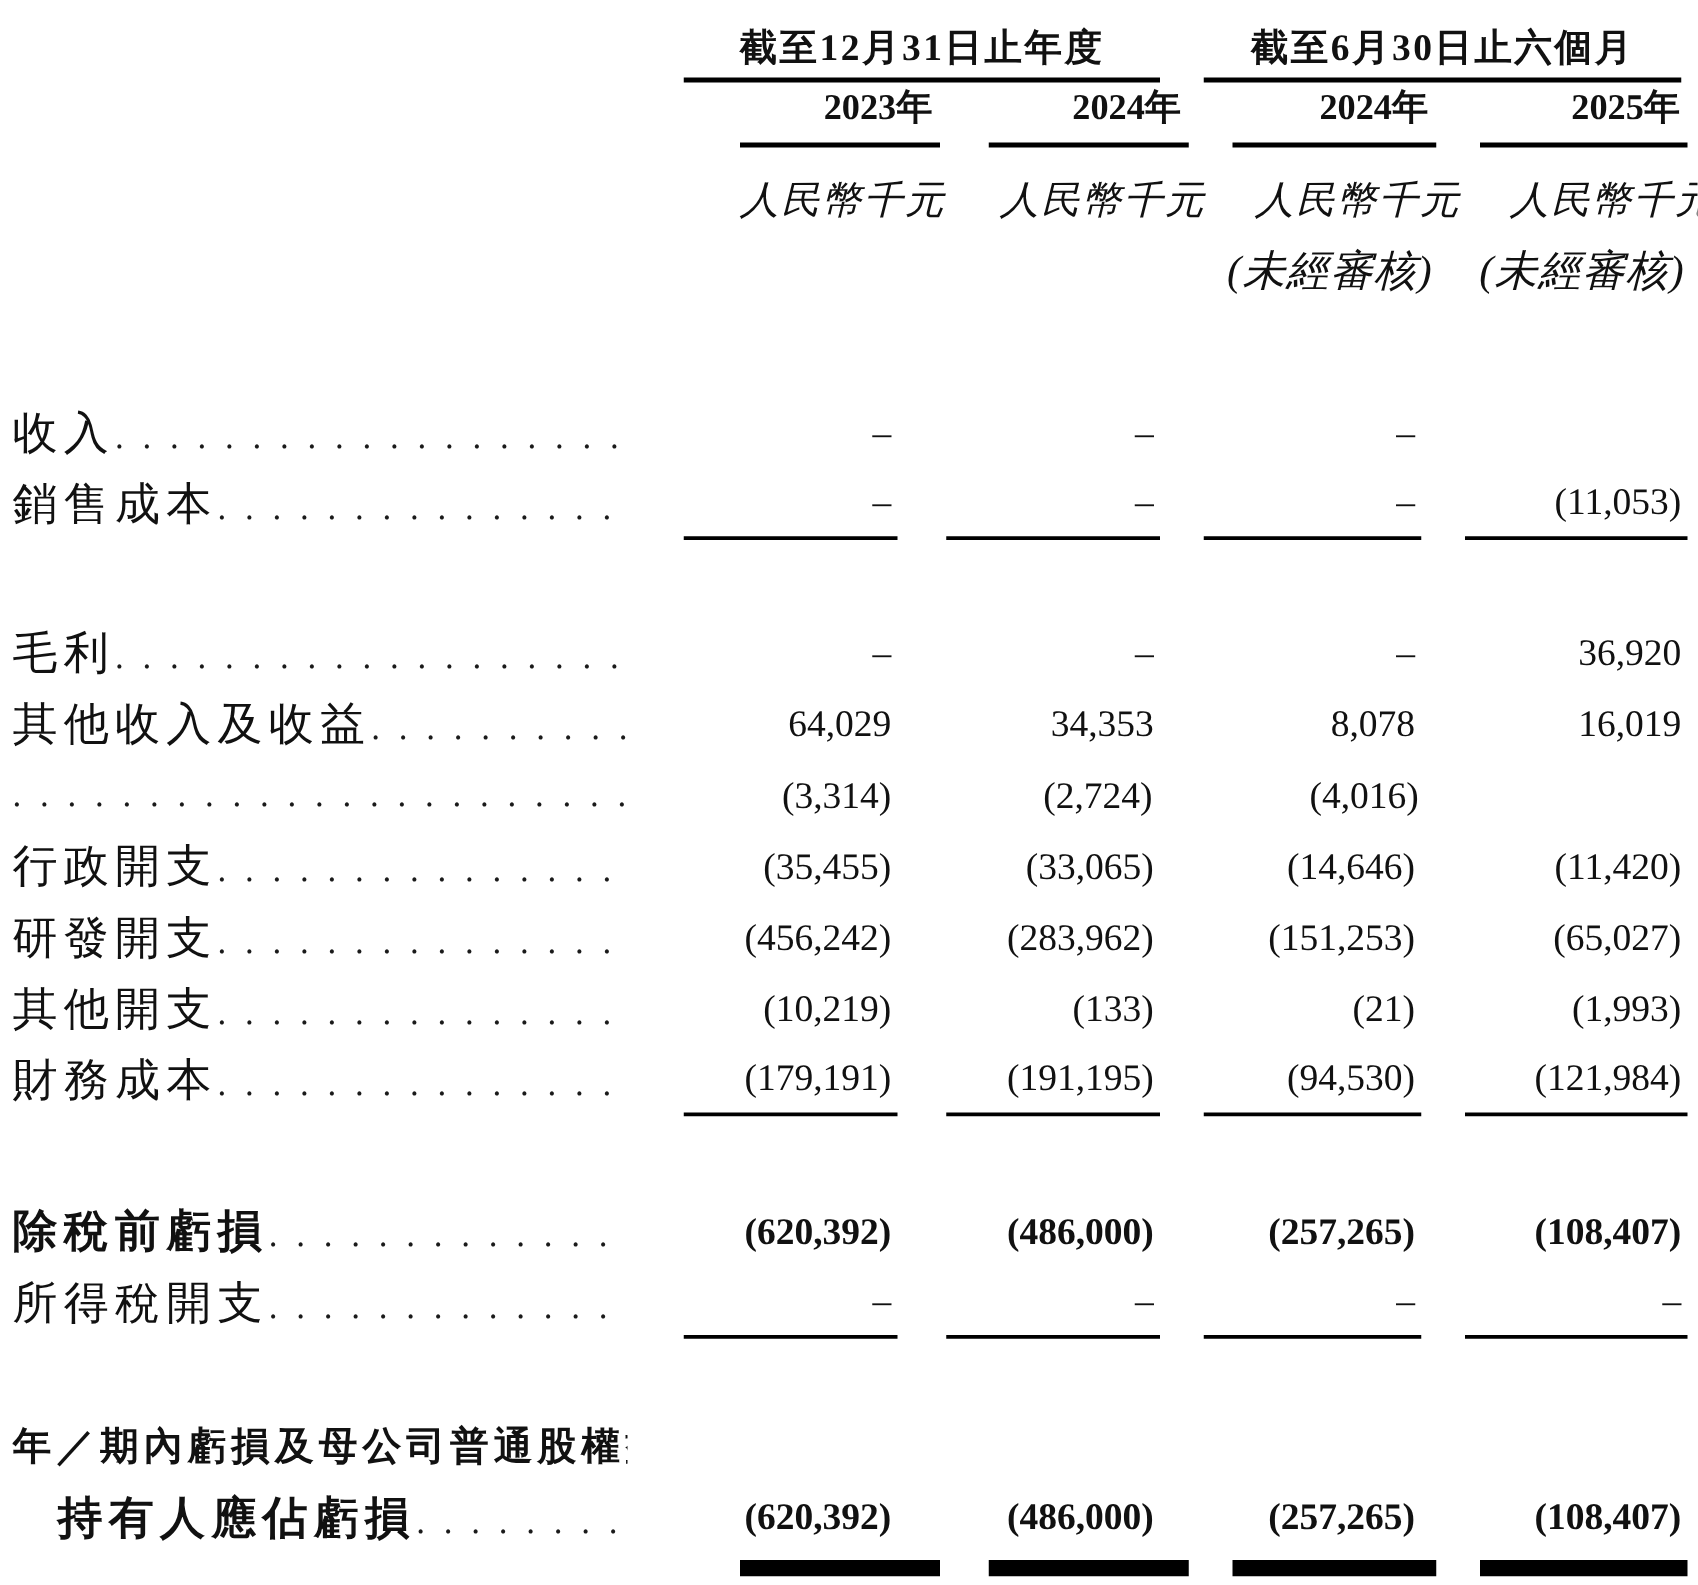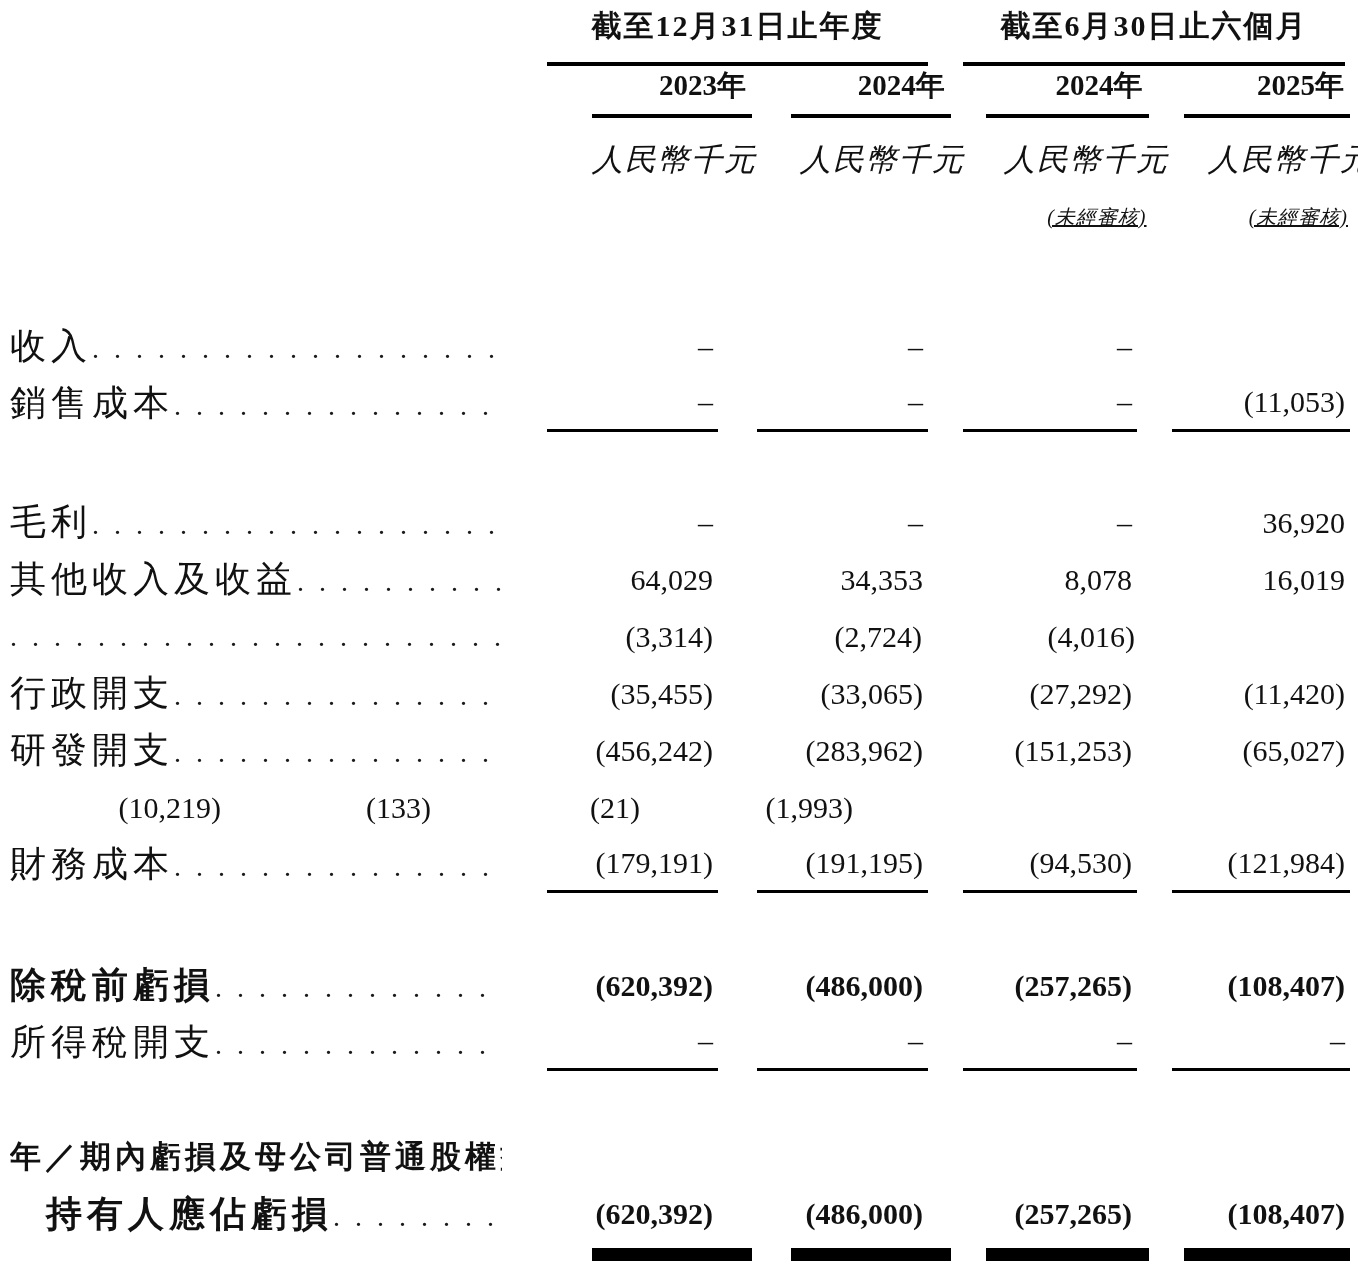--- a/index.html
+++ b/index.html
@@ -18,42 +18,42 @@
   .c2 { width: 171px; margin-left: 39px; }
   .c3 { width: 174px; margin-left: 35px; }
   .c4 { width: 178px; margin-left: 35px; }
 
   
   .hdr-groups { display: flex; height: 58px; align-items: flex-end; }
   .group-cell {
     border-bottom: 4px solid #000;
     text-align: center; font-weight: bold;
     font-size: 30px; letter-spacing: 2px;
-    padding-bottom: 15px; white-space: nowrap;
+    padding-bottom: 3px; white-space: nowrap;
   }
   .group-annual  { width: 381px; margin-left: 537px; }
   .group-interim { width: 382px; margin-left: 35px; }
 
   .hdr-years { display: flex; height: 62px; align-items: flex-start; }
   .year-cell {
     border-bottom: 4px solid #000;
     text-align: right; font-weight: bold; font-size: 29px;
     padding: 0 6px 8px 0; white-space: nowrap;
   }
 
   .hdr-unit { display: flex; height: 64px; align-items: center; }
   .unit-cell {
     text-align: right; font-style: italic; font-size: 31px;
     letter-spacing: 2px; padding-right: 4px; white-space: nowrap;
   }
 
   .hdr-unaudited { display: flex; height: 50px; align-items: center; }
   .unaudited-cell {
-    text-align: right; font-style: italic; font-size: 20px;
-    letter-spacing: 1px; padding-right: 2px; white-space: nowrap; text-decoration: underline;
+    text-align: right; font-style: italic; font-size: 34px;
+    letter-spacing: 1px; padding-right: 2px; white-space: nowrap;
   }
 
   
   .spacer-top { height: 76px; }
   .spacer-lg  { height: 62px; }
   .spacer-md  { height: 64px; }
   .spacer-sm  { height: 58px; }
 
   
   .row { display: flex; height: 57px; align-items: center; }
@@ -189,36 +189,40 @@
     <div class="val c4">(4,016)</div>
   </div>
 
   <div class="row">
     <div class="label-cell">
       <span class="lbl">行政開支</span>
       <span class="leader"></span>
     </div>
     <div class="val c1">(35,455)</div>
     <div class="val c2">(33,065)</div>
-    <div class="val c3">(27,292)</div>
+    <div class="val c3">(14,646)</div>
     <div class="val c4">(11,420)</div>
   </div>
 
   <div class="row">
     <div class="label-cell">
       <span class="lbl">研發開支</span>
       <span class="leader"></span>
     </div>
     <div class="val c1">(456,242)</div>
     <div class="val c2">(283,962)</div>
     <div class="val c3">(151,253)</div>
     <div class="val c4">(65,027)</div>
   </div>
 
   <div class="row">
+    <div class="label-cell">
+      <span class="lbl">其他開支</span>
+      <span class="leader"></span>
+    </div>
     <div class="val c1">(10,219)</div>
     <div class="val c2">(133)</div>
     <div class="val c3">(21)</div>
     <div class="val c4">(1,993)</div>
   </div>
 
   <div class="row ruled">
     <div class="label-cell">
       <span class="lbl">財務成本</span>
       <span class="leader"></span>

